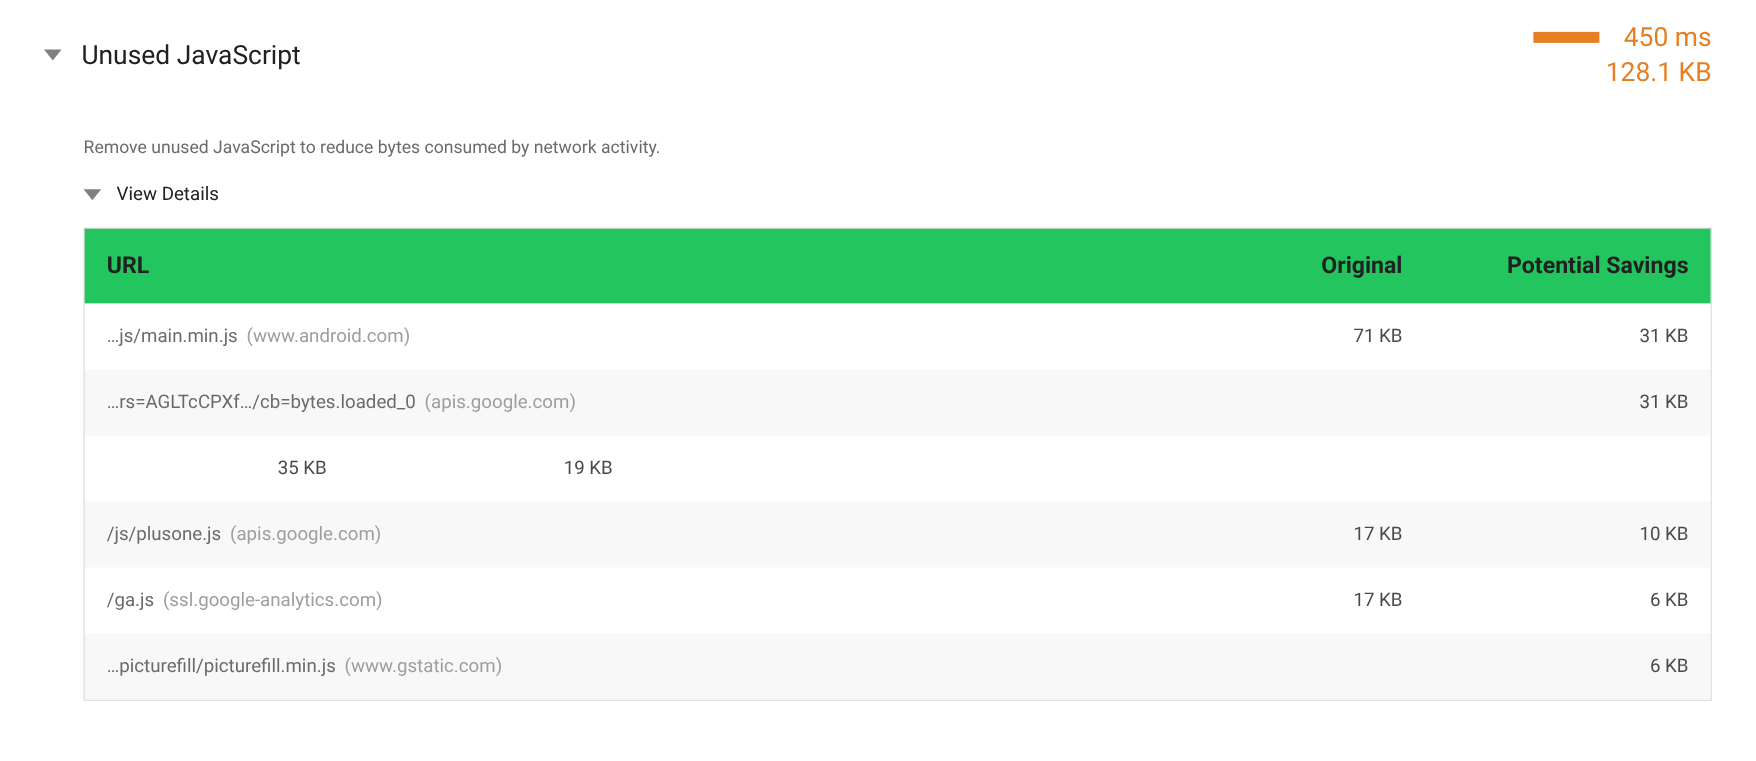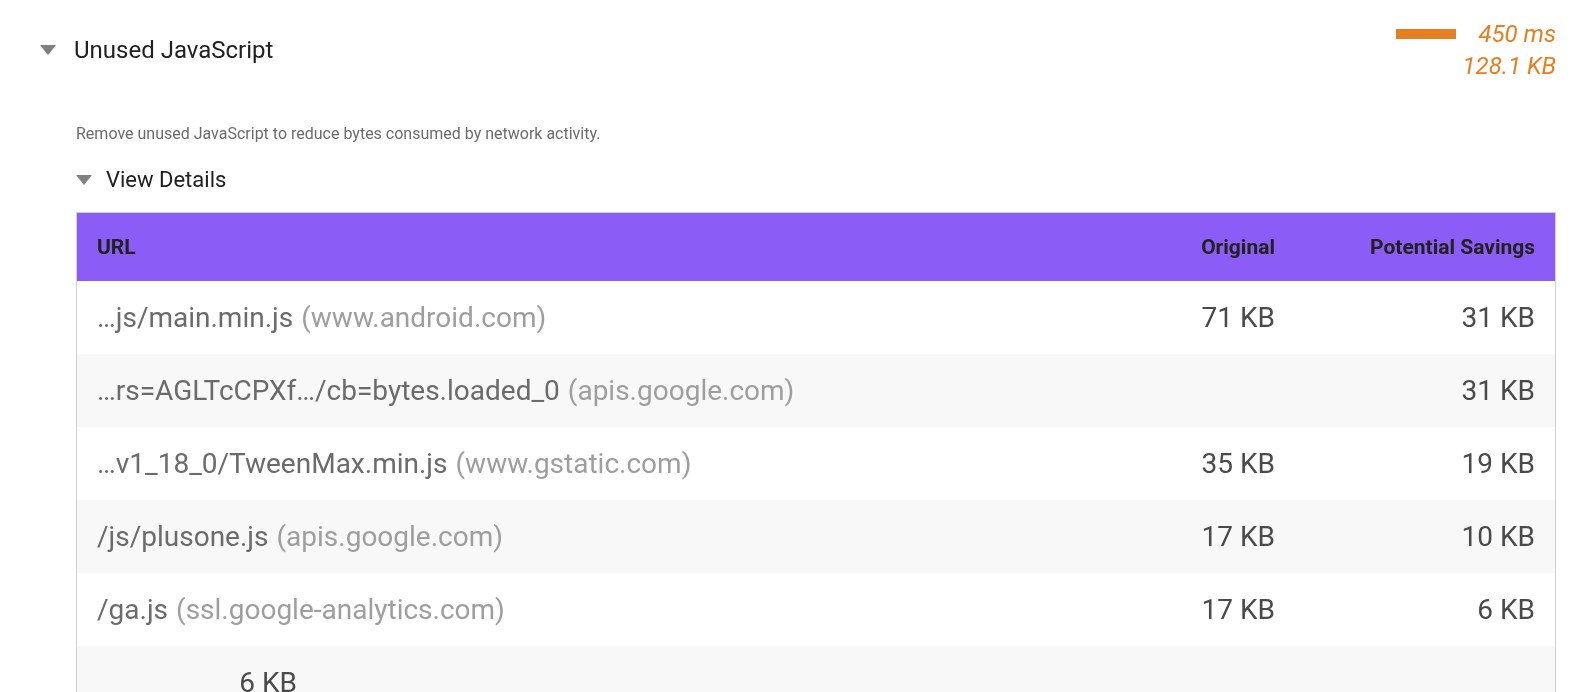--- a/index.html
+++ b/index.html
@@ -36,21 +36,20 @@
     .audit-title {
       font-size: 24px;
       font-weight: 400;
       color: #212121;
     }
     .audit-header-right {
       display: flex;
       flex-direction: column;
       align-items: flex-end;
       gap: 4px;
-      font-style: italic;
     }
     .savings-top-row {
       display: flex;
       align-items: center;
       gap: 22px;
     }
     .savings-bar {
       width: 60px;
       height: 10px;
       background: #e67e22;
@@ -76,50 +75,50 @@
       margin-top: 24px;
       margin-left: 36px;
     }
     .details-toggle {
       display: flex;
       align-items: center;
       gap: 14px;
       cursor: pointer;
     }
     .details-label {
-      font-size: 22px;
+      font-size: 17px;
       color: #212121;
     }
     .table-container {
       margin-top: 20px;
       border: 1px solid #d0d0d0;
     }
     .table-header {
       display: flex;
-      background: #8b5cf6;
+      background: #22c55e;
       padding: 22px 20px;
       font-weight: 700;
       font-size: 21px;
       color: #212121;
     }
     .col-url {
       flex: 1;
     }
     .col-original {
       width: 200px;
       text-align: right;
     }
     .col-savings {
       width: 260px;
       text-align: right;
     }
     .table-row {
       display: flex;
       padding: 20px 20px;
-      font-size: 28px;
+      font-size: 17px;
       align-items: center;
     }
     .table-row:nth-child(odd) {
       background: #ffffff;
     }
     .table-row:nth-child(even) {
       background: #f8f8f8;
     }
     .url-path {
       color: #6b6b6b;
@@ -167,32 +166,32 @@
         <div class="table-row">
           <div class="col-url"><span class="url-path">…js/main.min.js</span><span class="url-domain">(www.android.com)</span></div>
           <div class="col-original val-cell">71 KB</div>
           <div class="col-savings val-cell">31 KB</div>
         </div>
         <div class="table-row">
           <div class="col-url"><span class="url-path">…rs=AGLTcCPXf…/cb=bytes.loaded_0</span><span class="url-domain">(apis.google.com)</span></div>
           <div class="col-savings val-cell">31 KB</div>
         </div>
         <div class="table-row">
-          <div class="col-url"><span class="url-path">…v1_18_0/TweenMax.min.js</span><span class="url-domain">(www.gstatic.com)</span></div>
           <div class="col-original val-cell">35 KB</div>
           <div class="col-savings val-cell">19 KB</div>
         </div>
         <div class="table-row">
           <div class="col-url"><span class="url-path">/js/plusone.js</span><span class="url-domain">(apis.google.com)</span></div>
           <div class="col-original val-cell">17 KB</div>
           <div class="col-savings val-cell">10 KB</div>
         </div>
         <div class="table-row">
           <div class="col-url"><span class="url-path">/ga.js</span><span class="url-domain">(ssl.google-analytics.com)</span></div>
           <div class="col-original val-cell">17 KB</div>
           <div class="col-savings val-cell">6 KB</div>
         </div>
         <div class="table-row">
+          <div class="col-url"><span class="url-path">…picturefill/picturefill.min.js</span><span class="url-domain">(www.gstatic.com)</span></div>
           <div class="col-original val-cell">6 KB</div>
         </div>
       </div>
   </div>
 </div>
 
 </body></html>

